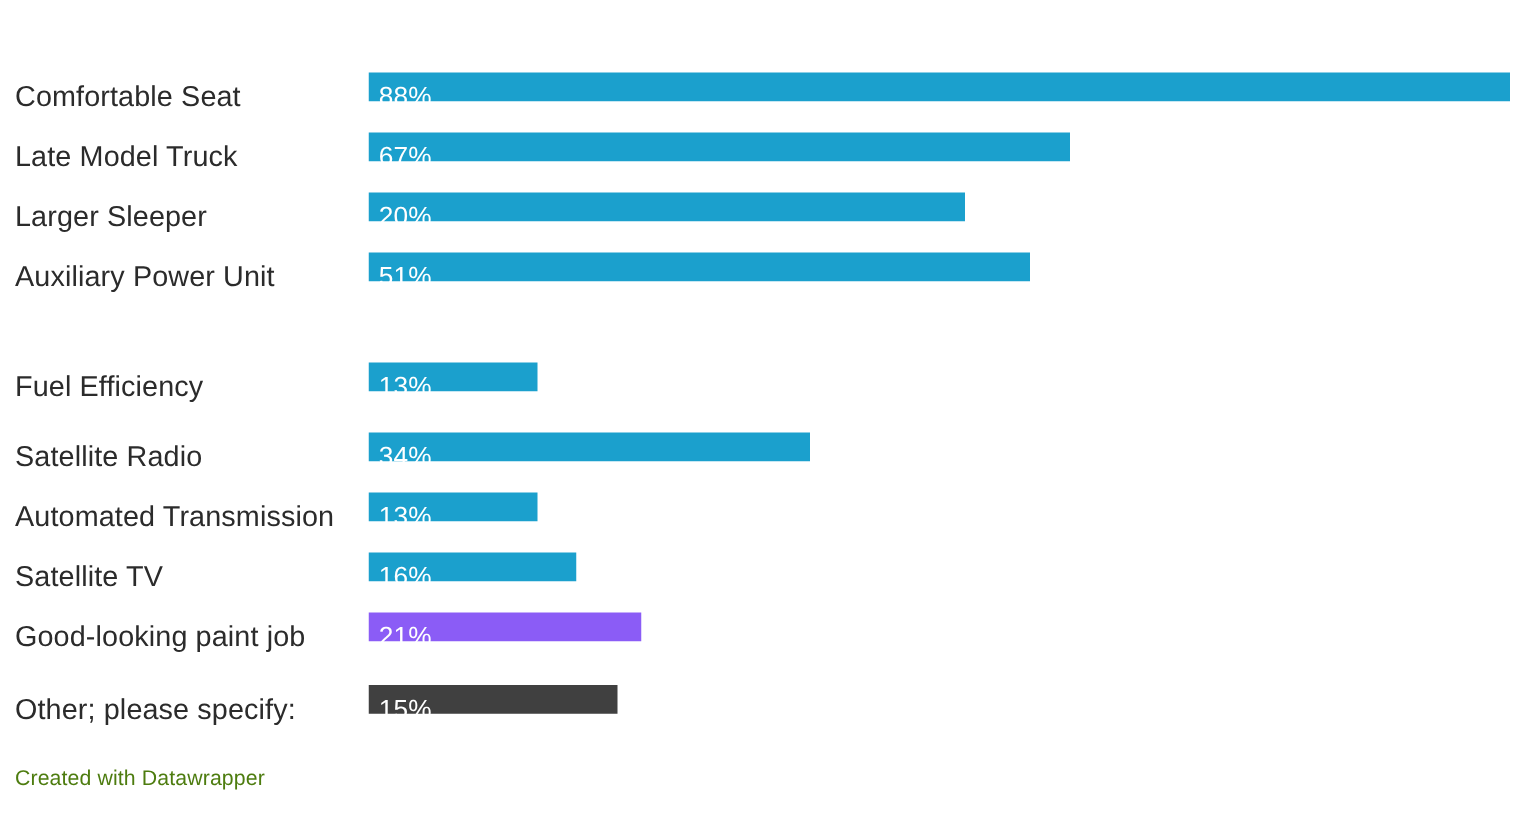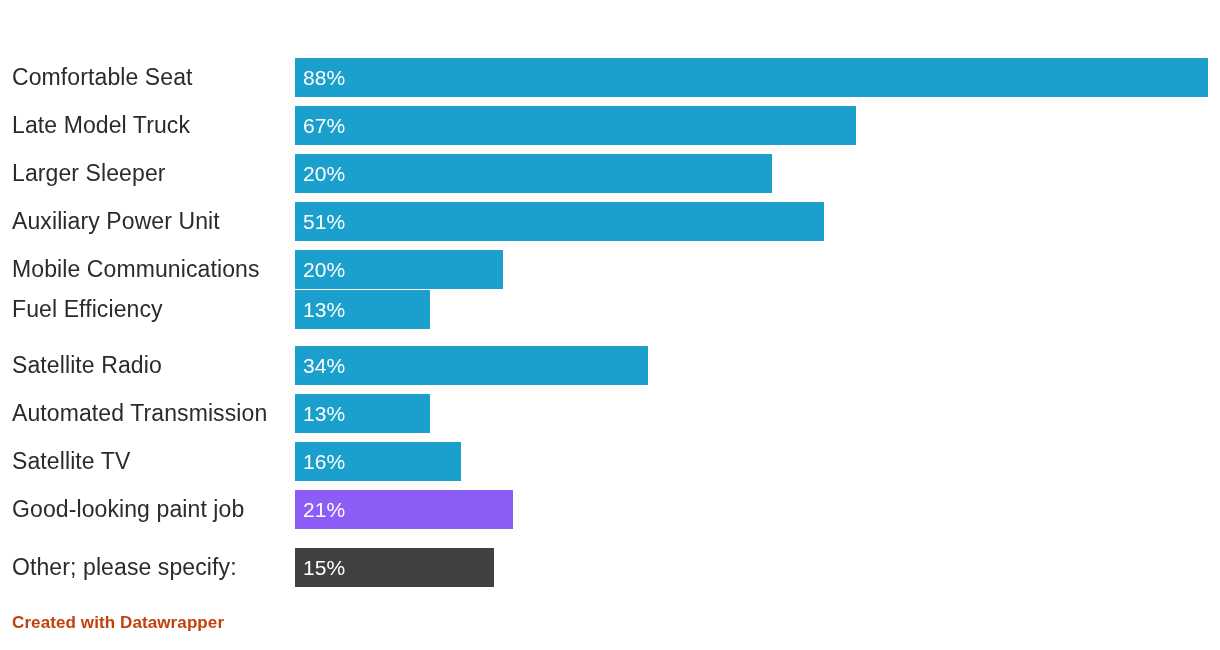--- a/index.html
+++ b/index.html
@@ -55,45 +55,44 @@
     left: 295px;
     top: 0;
     height: 39px;
     width: 913px;
   }
 
   .bar-fill {
     position: absolute;
     left: 0;
     top: 0;
-    height: 39px;
+    height: 23px;
     background: #1ba0cd;
   }
 
   .bar-value {
     position: absolute;
     left: 8px;
     top: 0;
     height: 39px;
     line-height: 39px;
     font-size: 21px;
     color: #ffffff;
     white-space: nowrap;
     letter-spacing: 0.1px;
   }
 
   .footer-note {
     position: absolute;
     left: 12px;
     top: 613px;
     font-size: 17px;
-    color: #c2410c;
+    color: #4d7c0f;
     letter-spacing: 0.1px;
     white-space: nowrap;
-    font-weight: bold;
   }
 </style>
 </head>
 <body>
 
 <div id="chart-root">
 
   <div class="chart-area" id="bars">
       <div class="bar-row" style="top: 58px;">
         <div class="row-label">Comfortable Seat</div>
@@ -117,28 +116,20 @@
           <div class="bar-fill" style="width: 477.48px; background: rgb(27, 160, 205);">
             <div class="bar-value">20%</div>
           </div>
         </div>
       </div>
       <div class="bar-row" style="top: 202px;">
         <div class="row-label">Auxiliary Power Unit</div>
         <div class="bar-track">
           <div class="bar-fill" style="width: 529.38px; background: rgb(27, 160, 205);">
             <div class="bar-value">51%</div>
-          </div>
-        </div>
-      </div>
-      <div class="bar-row" style="top: 250px;">
-        <div class="row-label">Mobile Communications</div>
-        <div class="bar-track">
-          <div class="bar-fill" style="width: 207.6px; background: rgb(27, 160, 205);">
-            <div class="bar-value">20%</div>
           </div>
         </div>
       </div>
       <div class="bar-row" style="top: 290px;">
         <div class="row-label">Fuel Efficiency</div>
         <div class="bar-track">
           <div class="bar-fill" style="width: 134.94px; background: rgb(27, 160, 205);">
             <div class="bar-value">13%</div>
           </div>
         </div>

